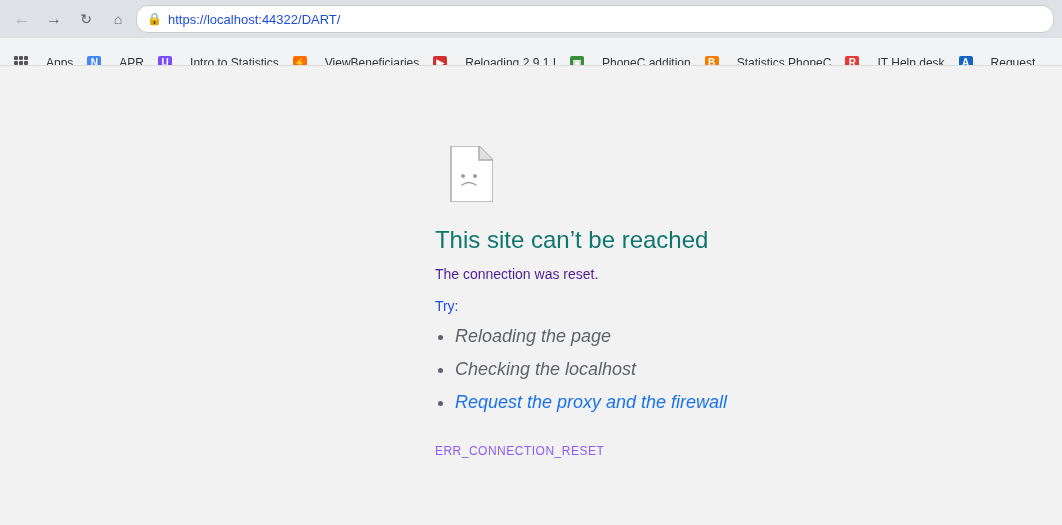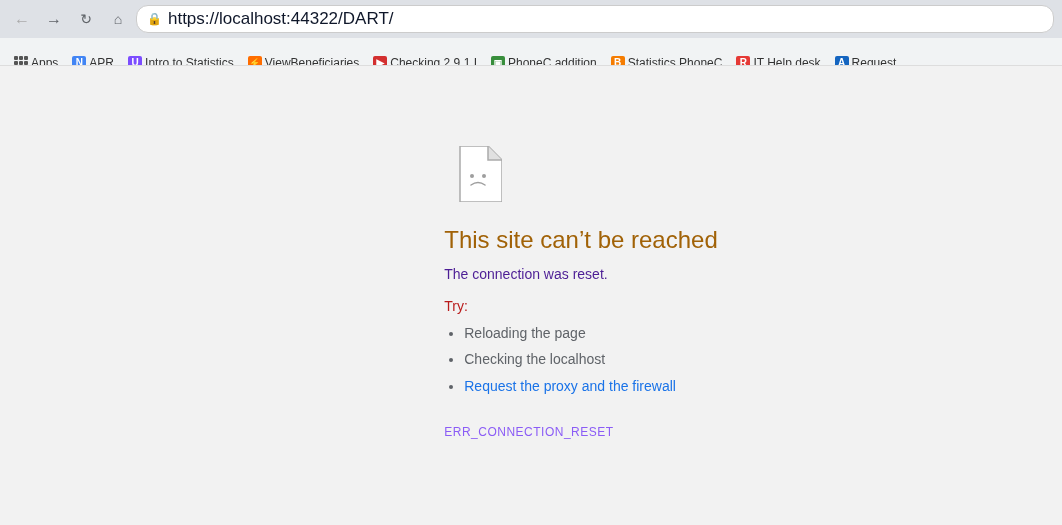--- a/index.html
+++ b/index.html
@@ -41,39 +41,39 @@
       padding: 4px 10px;
       gap: 6px;
       height: 28px;
       border: 1px solid #ccc;
     }
     .address-bar .lock-icon { color: #5f6368; font-size: 12px; }
     .address-input {
       flex: 1;
       border: none;
       outline: none;
-      font-size: 17px;
-      color: #0f172a;
+      font-size: 13px;
+      color: #1d4ed8;
       background: transparent;
     }
 
     
     .bookmarks-bar {
       display: flex;
       align-items: center;
       padding: 3px 8px;
       background: #f1f3f4;
       border-bottom: 1px solid #ddd;
       gap: 2px;
       height: 28px;
       overflow: hidden;
     }
     .bookmark-item {
       display: flex;
-      gap: 3px;
+      gap: 18px;
       padding: 2px 6px;
       border-radius: 3px;
       cursor: pointer;
       white-space: nowrap;
       font-size: 12px;
       color: #333;
       text-decoration: none;
       margin-top: 22px;
     }
     .bookmark-icon {
@@ -111,43 +111,44 @@
       margin-bottom: 24px;
       position: relative;
       margin-left: 10px;
     }
     .error-icon svg {
       width: 48px; height: 56px;
     }
     .error-title {
       font-size: 24px;
       font-weight: 400;
-      color: #a16207;
+      color: #0f766e;
       margin-bottom: 12px;
     }
     .error-subtitle {
       font-size: 14px;
       color: #4c1d95;
       margin-bottom: 16px;
     }
     .try-label {
       font-size: 14px;
-      color: #b91c1c;
+      color: #1d4ed8;
       margin-bottom: 8px;
     }
     .try-list {
       list-style: disc;
       padding-left: 20px;
       margin-bottom: 24px;
     }
     .try-list li {
-      font-size: 14px;
+      font-size: 18px;
       color: #5f6368;
       margin-bottom: 4px;
       line-height: 1.6;
+      font-style: italic;
     }
     .try-list li a {
       color: #1a73e8;
       text-decoration: none;
     }
     .error-code {
       font-size: 12px;
       color: #8b5cf6;
       letter-spacing: 0.5px;
     }
@@ -196,21 +197,21 @@
       <span>Intro to Statistics</span>
     </a>
 
     <a class="bookmark-item" href="#">
       <span class="bookmark-icon" style="background:#ff6d00; font-size:9px;">⚡</span>
       <span>ViewBeneficiaries</span>
     </a>
 
     <a class="bookmark-item" href="#">
       <span class="bookmark-icon" style="background:#d32f2f;">▶</span>
-      <span>Checking 2.9.1 I</span>
+      <span>Reloading 2.9.1 I</span>
     </a>
 
     <a class="bookmark-item" href="#">
       <span class="bookmark-icon" style="background:#388e3c; font-size:9px;">▣</span>
       <span>PhoneC addition</span>
     </a>
 
     <a class="bookmark-item" href="#">
       <span class="bookmark-icon" style="background:#f57c00;">B</span>
       <span>Statistics PhoneC</span>

